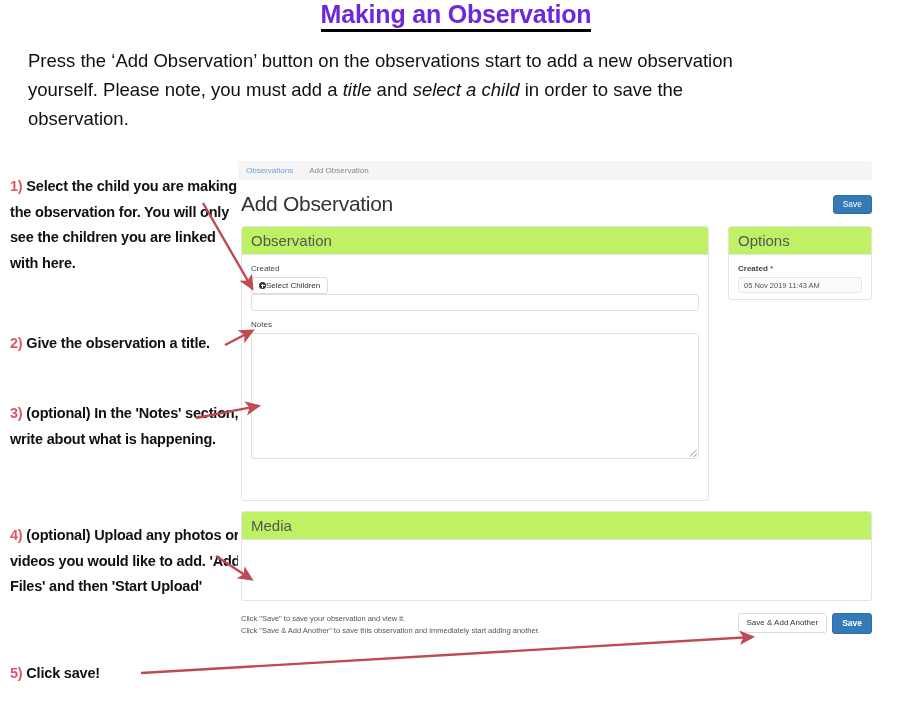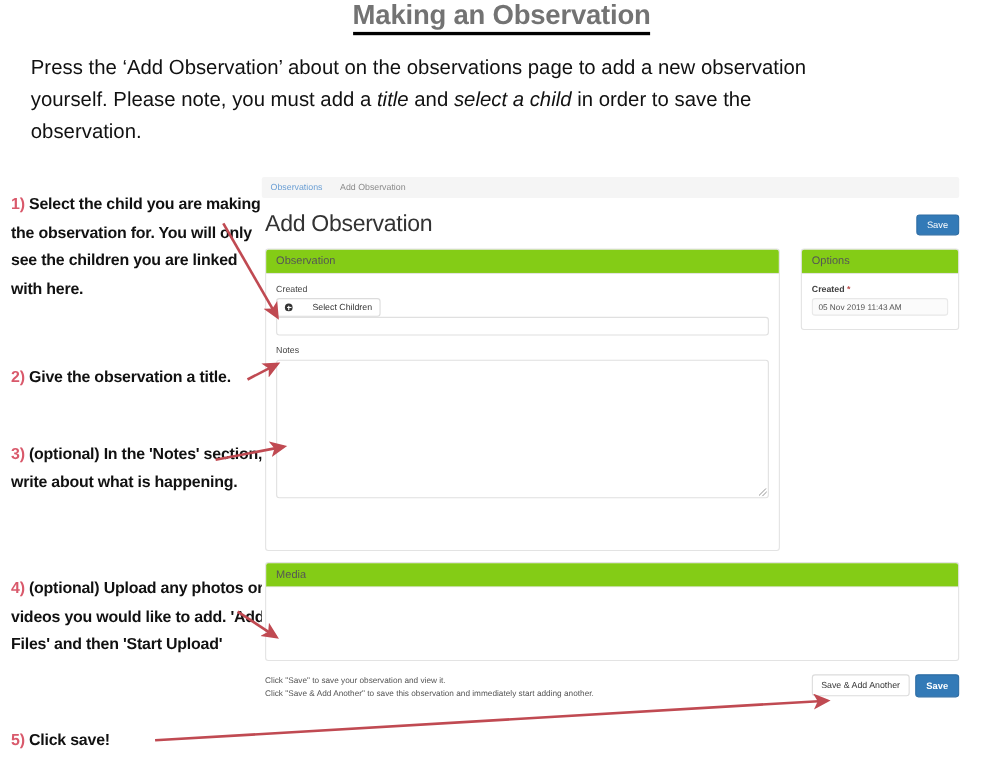--- a/index.html
+++ b/index.html
@@ -17,21 +17,21 @@
 
   
   #doc-title {
     position: absolute;
     top: 0px;
     left: 0;
     width: 912px;
     text-align: center;
     font-size: 25px;
     font-weight: bold;
-    color: #737373;
+    color: #6d28d9;
     letter-spacing: -0.2px;
   }
   #doc-title span {
     border-bottom: 3px solid #000;
     padding-bottom: 1px;
   }
   #doc-intro {
     position: absolute;
     top: 46px;
     left: 28px;
@@ -121,24 +121,24 @@
   }
 
   
   .panel {
     position: absolute;
     background: #fff;
     border: 1px solid #e3e3e3;
     border-radius: 3px;
   }
   .panel-head {
-    background: #84cc16;
+    background: #bef264;
     border-bottom: 1px solid #e3e3e3;
     padding: 5px 9px;
-    font-size: 10px;
+    font-size: 15px;
     color: #555;
     border-radius: 2px 2px 0 0;
   }
   .panel-body { padding: 9px; }
 
   #panel-observation {
     left: 3px; top: 68px;
     width: 468px;
     height: 275px;
     box-sizing: border-box;
@@ -161,21 +161,21 @@
     color: #444;
     margin-bottom: 4px;
     display: block;
   }
   .form-label.bold { font-weight: bold; }
   .req { color: #b94a48; }
 
   .btn-default-sm {
     display: inline-flex;
     align-items: center;
-    gap: 18px;
+    gap: 0;
     background: #fff;
     border: 1px solid #dcdcdc;
     border-radius: 3px;
     padding: 3px 7px;
     font-size: 8px;
     color: #333;
   }
   .plus-icon {
     display: inline-block;
     width: 7px; height: 7px;
@@ -303,21 +303,21 @@
   }
 </style>
 </head>
 <body>
 
 <div id="doc-title">
   <span>Making an Observation</span>
 </div>
 
 <div id="doc-intro">
-  <span>Press the ‘Add Observation’ about on the observations page to add a new</span>
+  <span>Press the ‘Add Observation’ button on the observations start to add a new</span>
   <span>observation yourself. Please note, you must add a </span><i>title</i><span> and </span><i>select a child</i><span> in order to</span>
   <span>save the observation.</span>
 </div>
 
 <div class="annot" id="annot-1">
   <span class="num">1)</span>
   <span>Select the child you are making the observation for. You will only see the children you are linked with here.</span>
 </div>
 <div class="annot" id="annot-2">
   <span class="num">2)</span>

